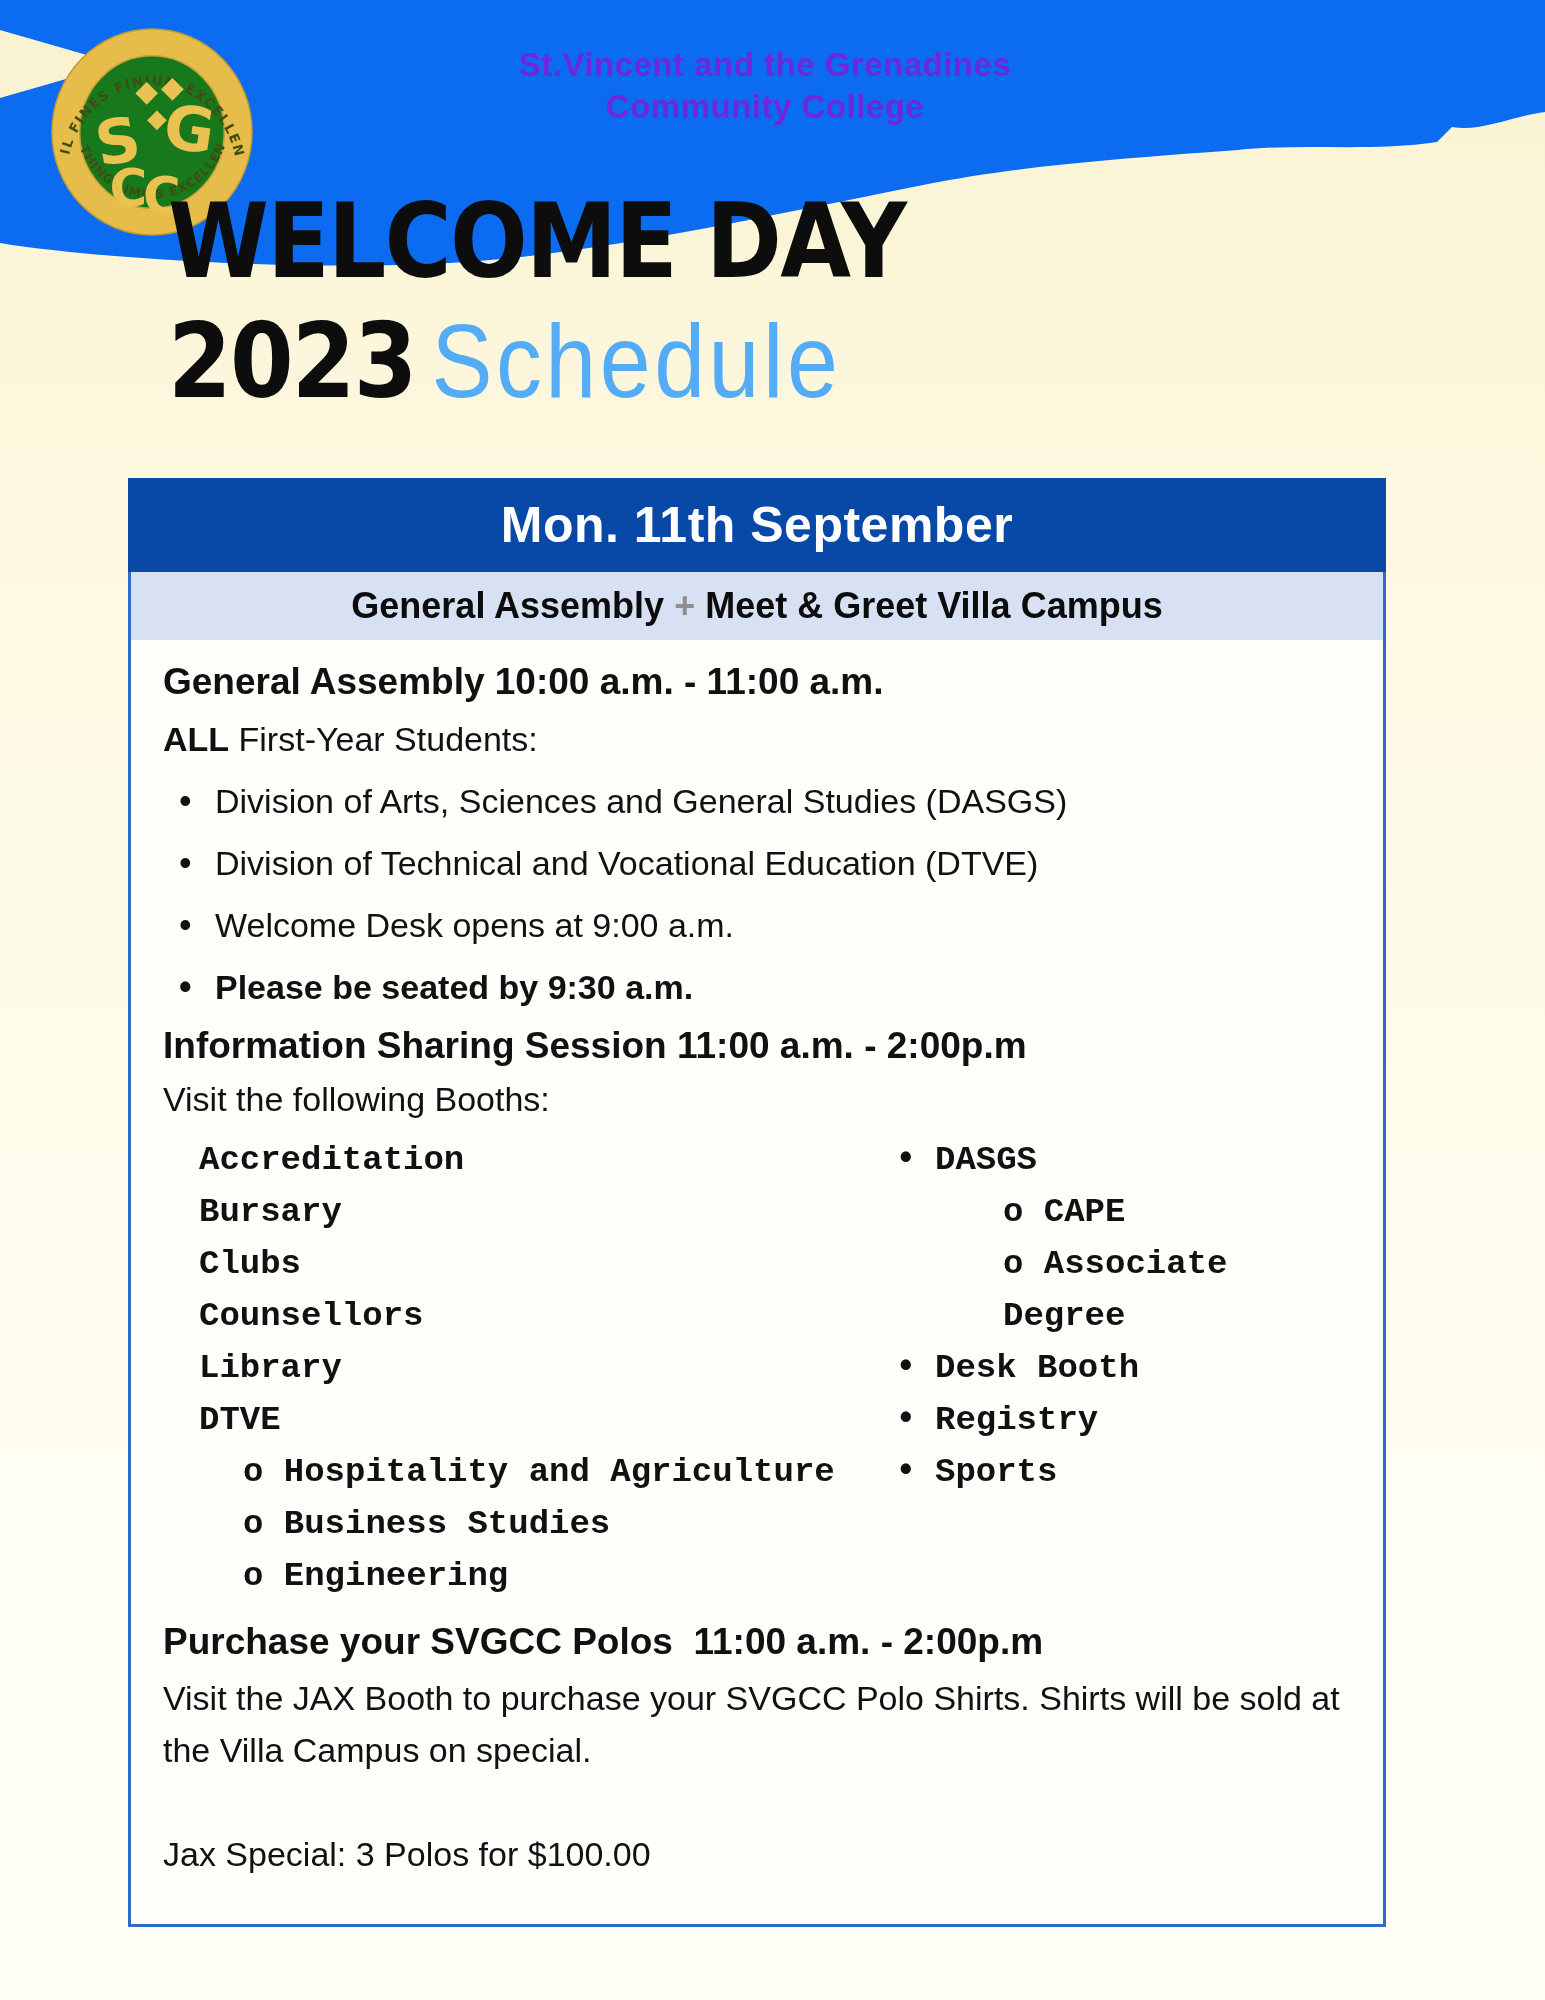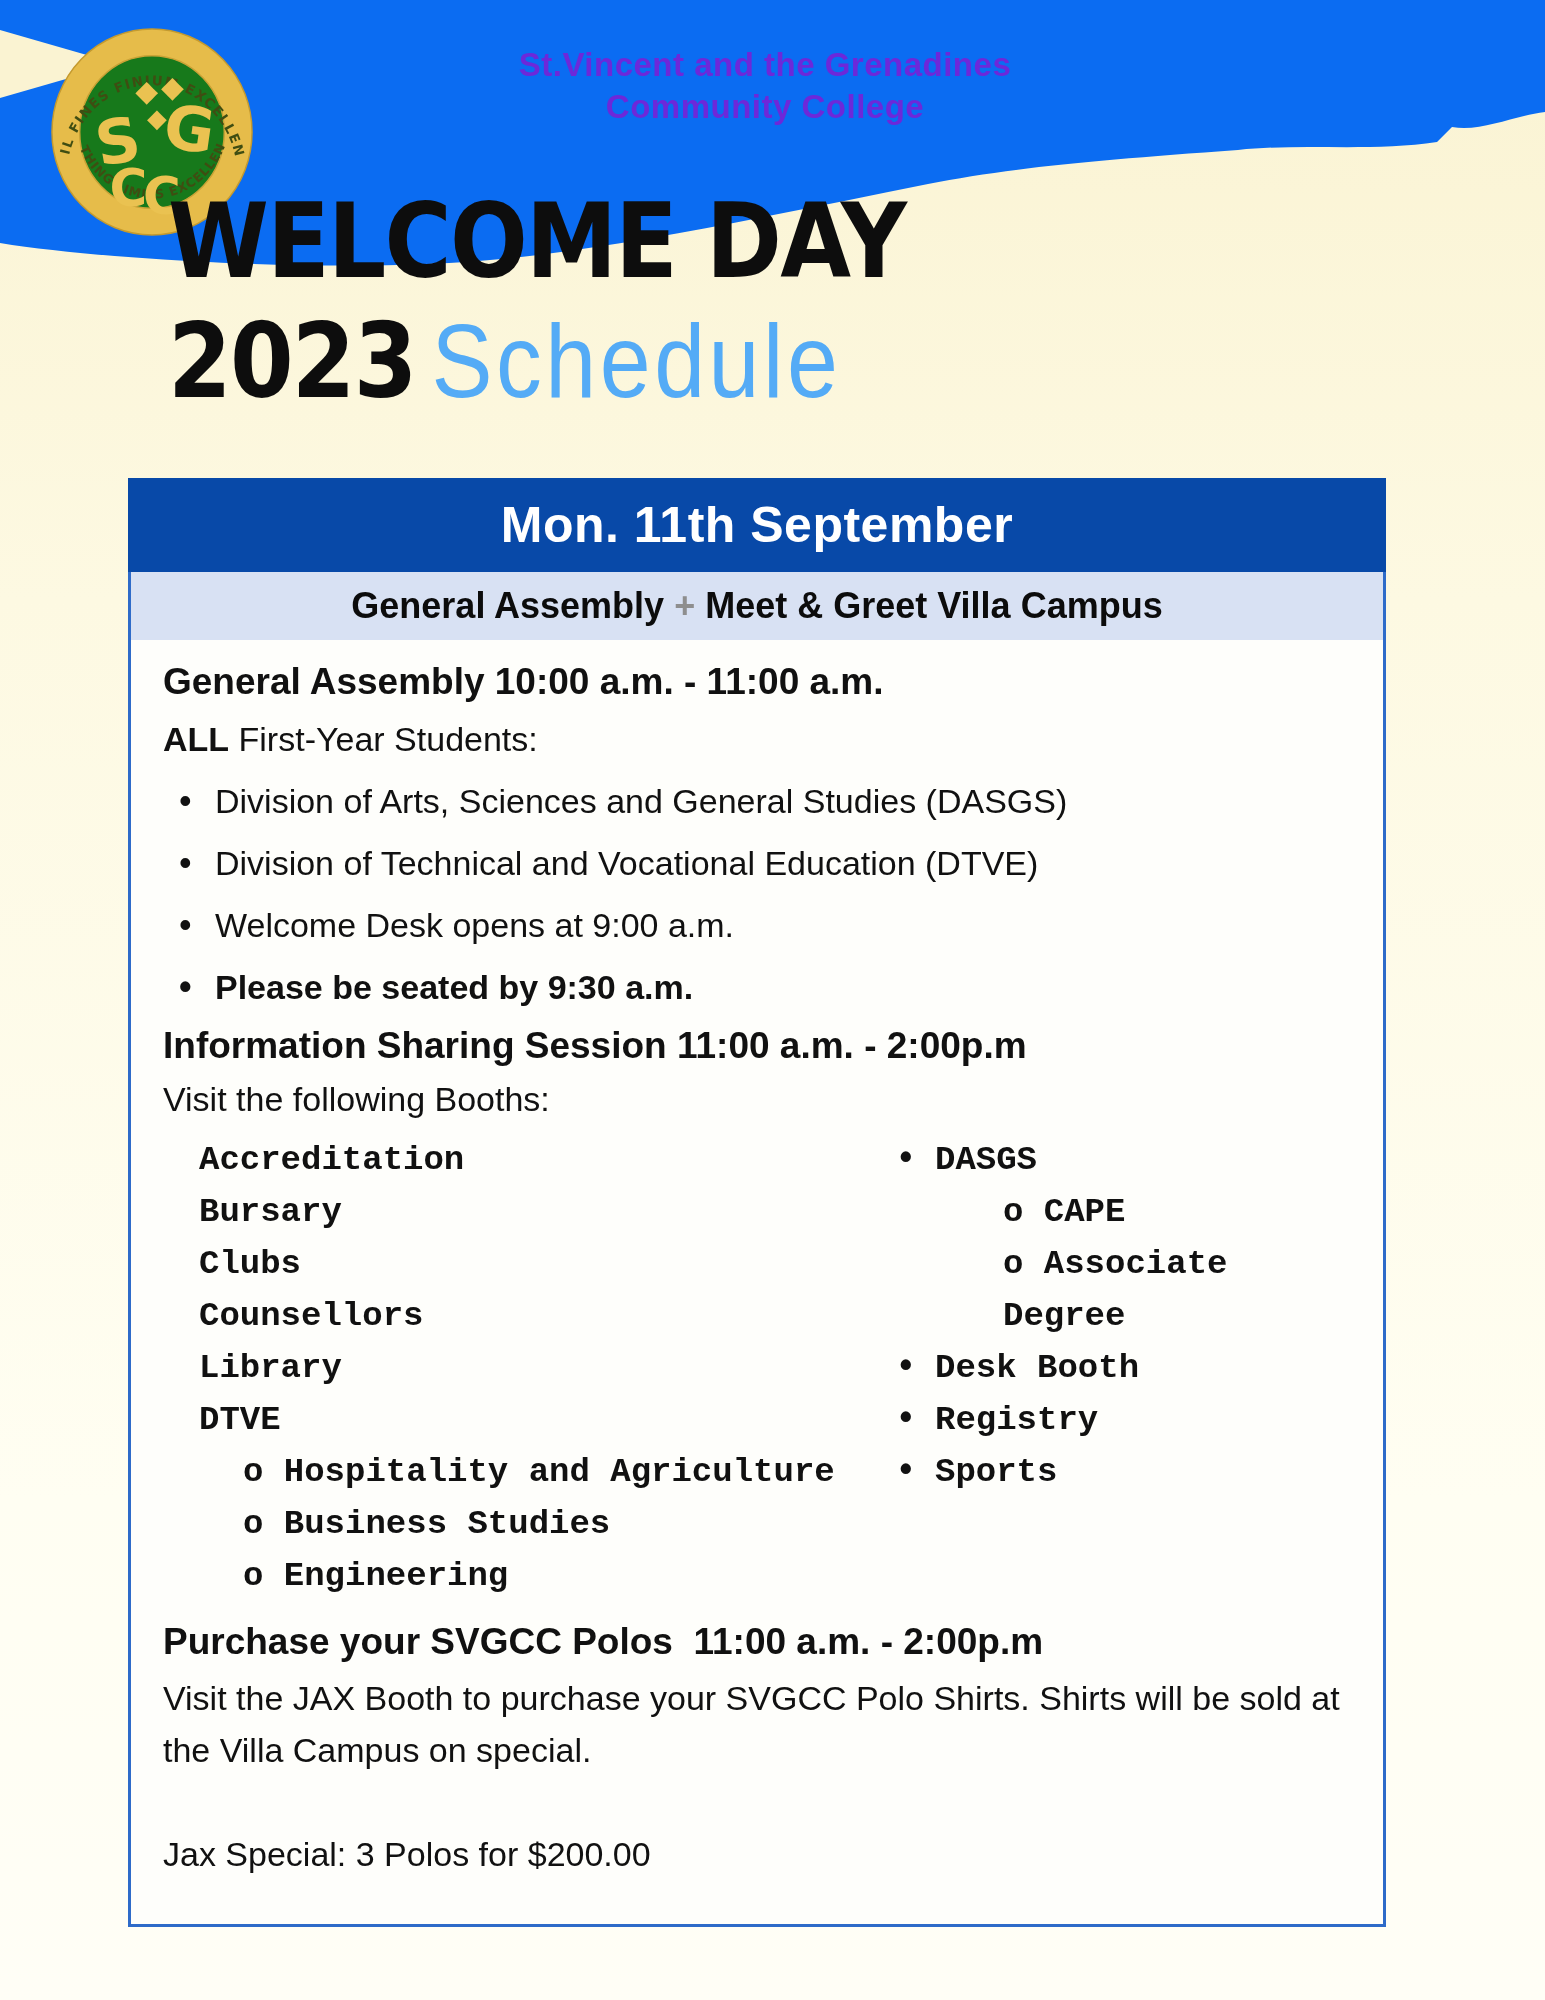--- a/index.html
+++ b/index.html
@@ -159,16 +159,16 @@
         <li class="sub">o CAPE</li>
         <li class="sub">o Associate Degree</li>
         <li class="b">Desk Booth</li>
         <li class="b">Registry</li>
         <li class="b">Sports</li>
       </ul>
     </div>
 
     <div class="h-bold polos-heading">Purchase your SVGCC Polos  11:00 a.m. - 2:00p.m</div>
     <div class="polos-body">Visit the JAX Booth to purchase your SVGCC Polo Shirts. Shirts will be sold at the Villa Campus on special.</div>
-    <div class="jax-line">Jax Special: 3 Polos for $200.00</div>
+    <div class="jax-line">Jax Special: 3 Polos for $100.00</div>
 
   </div>
 </section>
 
 </body></html>

